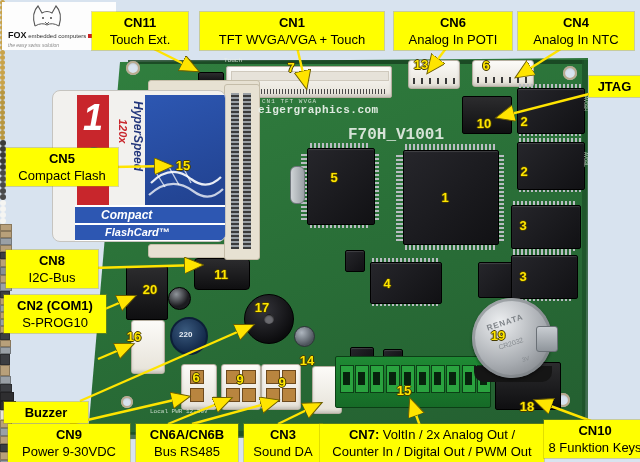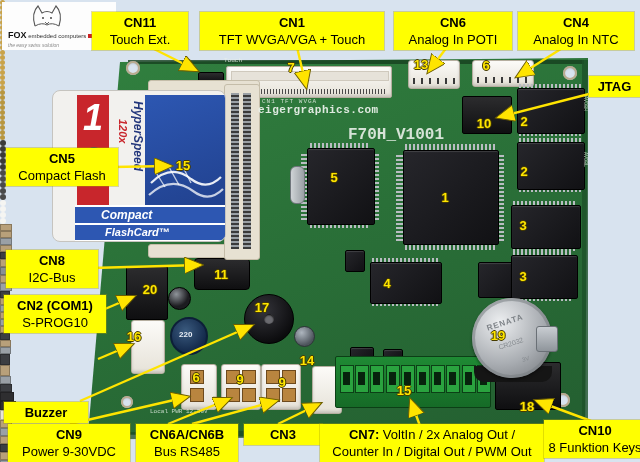--- a/index.html
+++ b/index.html
@@ -241,21 +241,21 @@
     <div class="callout" style="left: 200px; top: 12px; width: 178px;"><span class="cb">CN1</span><div class="rest">TFT WVGA/VGA + Touch</div></div>
     <div class="callout" style="left: 394px; top: 12px; width: 112px;"><span class="cb">CN6</span><div class="rest">Analog In POTI</div></div>
     <div class="callout" style="left: 518px; top: 12px; width: 110px;"><span class="cb">CN4</span><div class="rest">Analog In NTC</div></div>
     <div class="callout" style="left: 589px; top: 76px; width: 45px;"><span class="cb">JTAG</span></div>
     <div class="callout" style="left: 6px; top: 148px; width: 106px;"><span class="cb">CN5</span><div class="rest">Compact Flash</div></div>
     <div class="callout" style="left: 6px; top: 250px; width: 86px;"><span class="cb">CN8</span><div class="rest">I2C-Bus</div></div>
     <div class="callout" style="left: 4px; top: 295px; width: 96px;"><span class="cb">CN2 (COM1)</span><div class="rest">S-PROG10</div></div>
     <div class="callout" style="left: 4px; top: 390px; width: 78px; margin-top: 12px;"><span class="cb">Buzzer</span></div>
     <div class="callout" style="left: 8px; top: 424px; width: 116px;"><span class="cb">CN9</span><div class="rest">Power 9-30VDC</div></div>
     <div class="callout" style="left: 136px; top: 424px; width: 96px;"><span class="cb">CN6A/CN6B</span><div class="rest">Bus RS485</div></div>
-    <div class="callout" style="left: 244px; top: 424px; width: 72px;"><span class="cb">CN3</span></div>
+    <div class="callout" style="left: 244px; top: 424px; width: 72px;"><span class="cb">CN3</span><div class="rest">Sound DA</div></div>
     <div class="callout" style="left: 320px; top: 424px; width: 218px;"><span class="cb">CN7:</span><span class="rest"> VoltIn / 2x Analog Out /</span><div class="rest">Counter In / Digital Out / PWM Out</div></div>
     <div class="callout" style="left: 544px; top: 420px; width: 96px;"><span class="cb">CN10</span><div class="rest">8 Funktion Keys</div></div>
     <div class="marker" style="left: 188px; top: 64px;">8</div>
     <div class="marker" style="left: 291px; top: 67px;">7</div>
     <div class="marker" style="left: 421px; top: 64px;">13</div>
     <div class="marker" style="left: 486px; top: 65px;">6</div>
     <div class="marker" style="left: 484px; top: 123px;">10</div>
     <div class="marker" style="left: 524px; top: 121px;">2</div>
     <div class="marker" style="left: 524px; top: 171px;">2</div>
     <div class="marker" style="left: 523px; top: 225px;">3</div>

